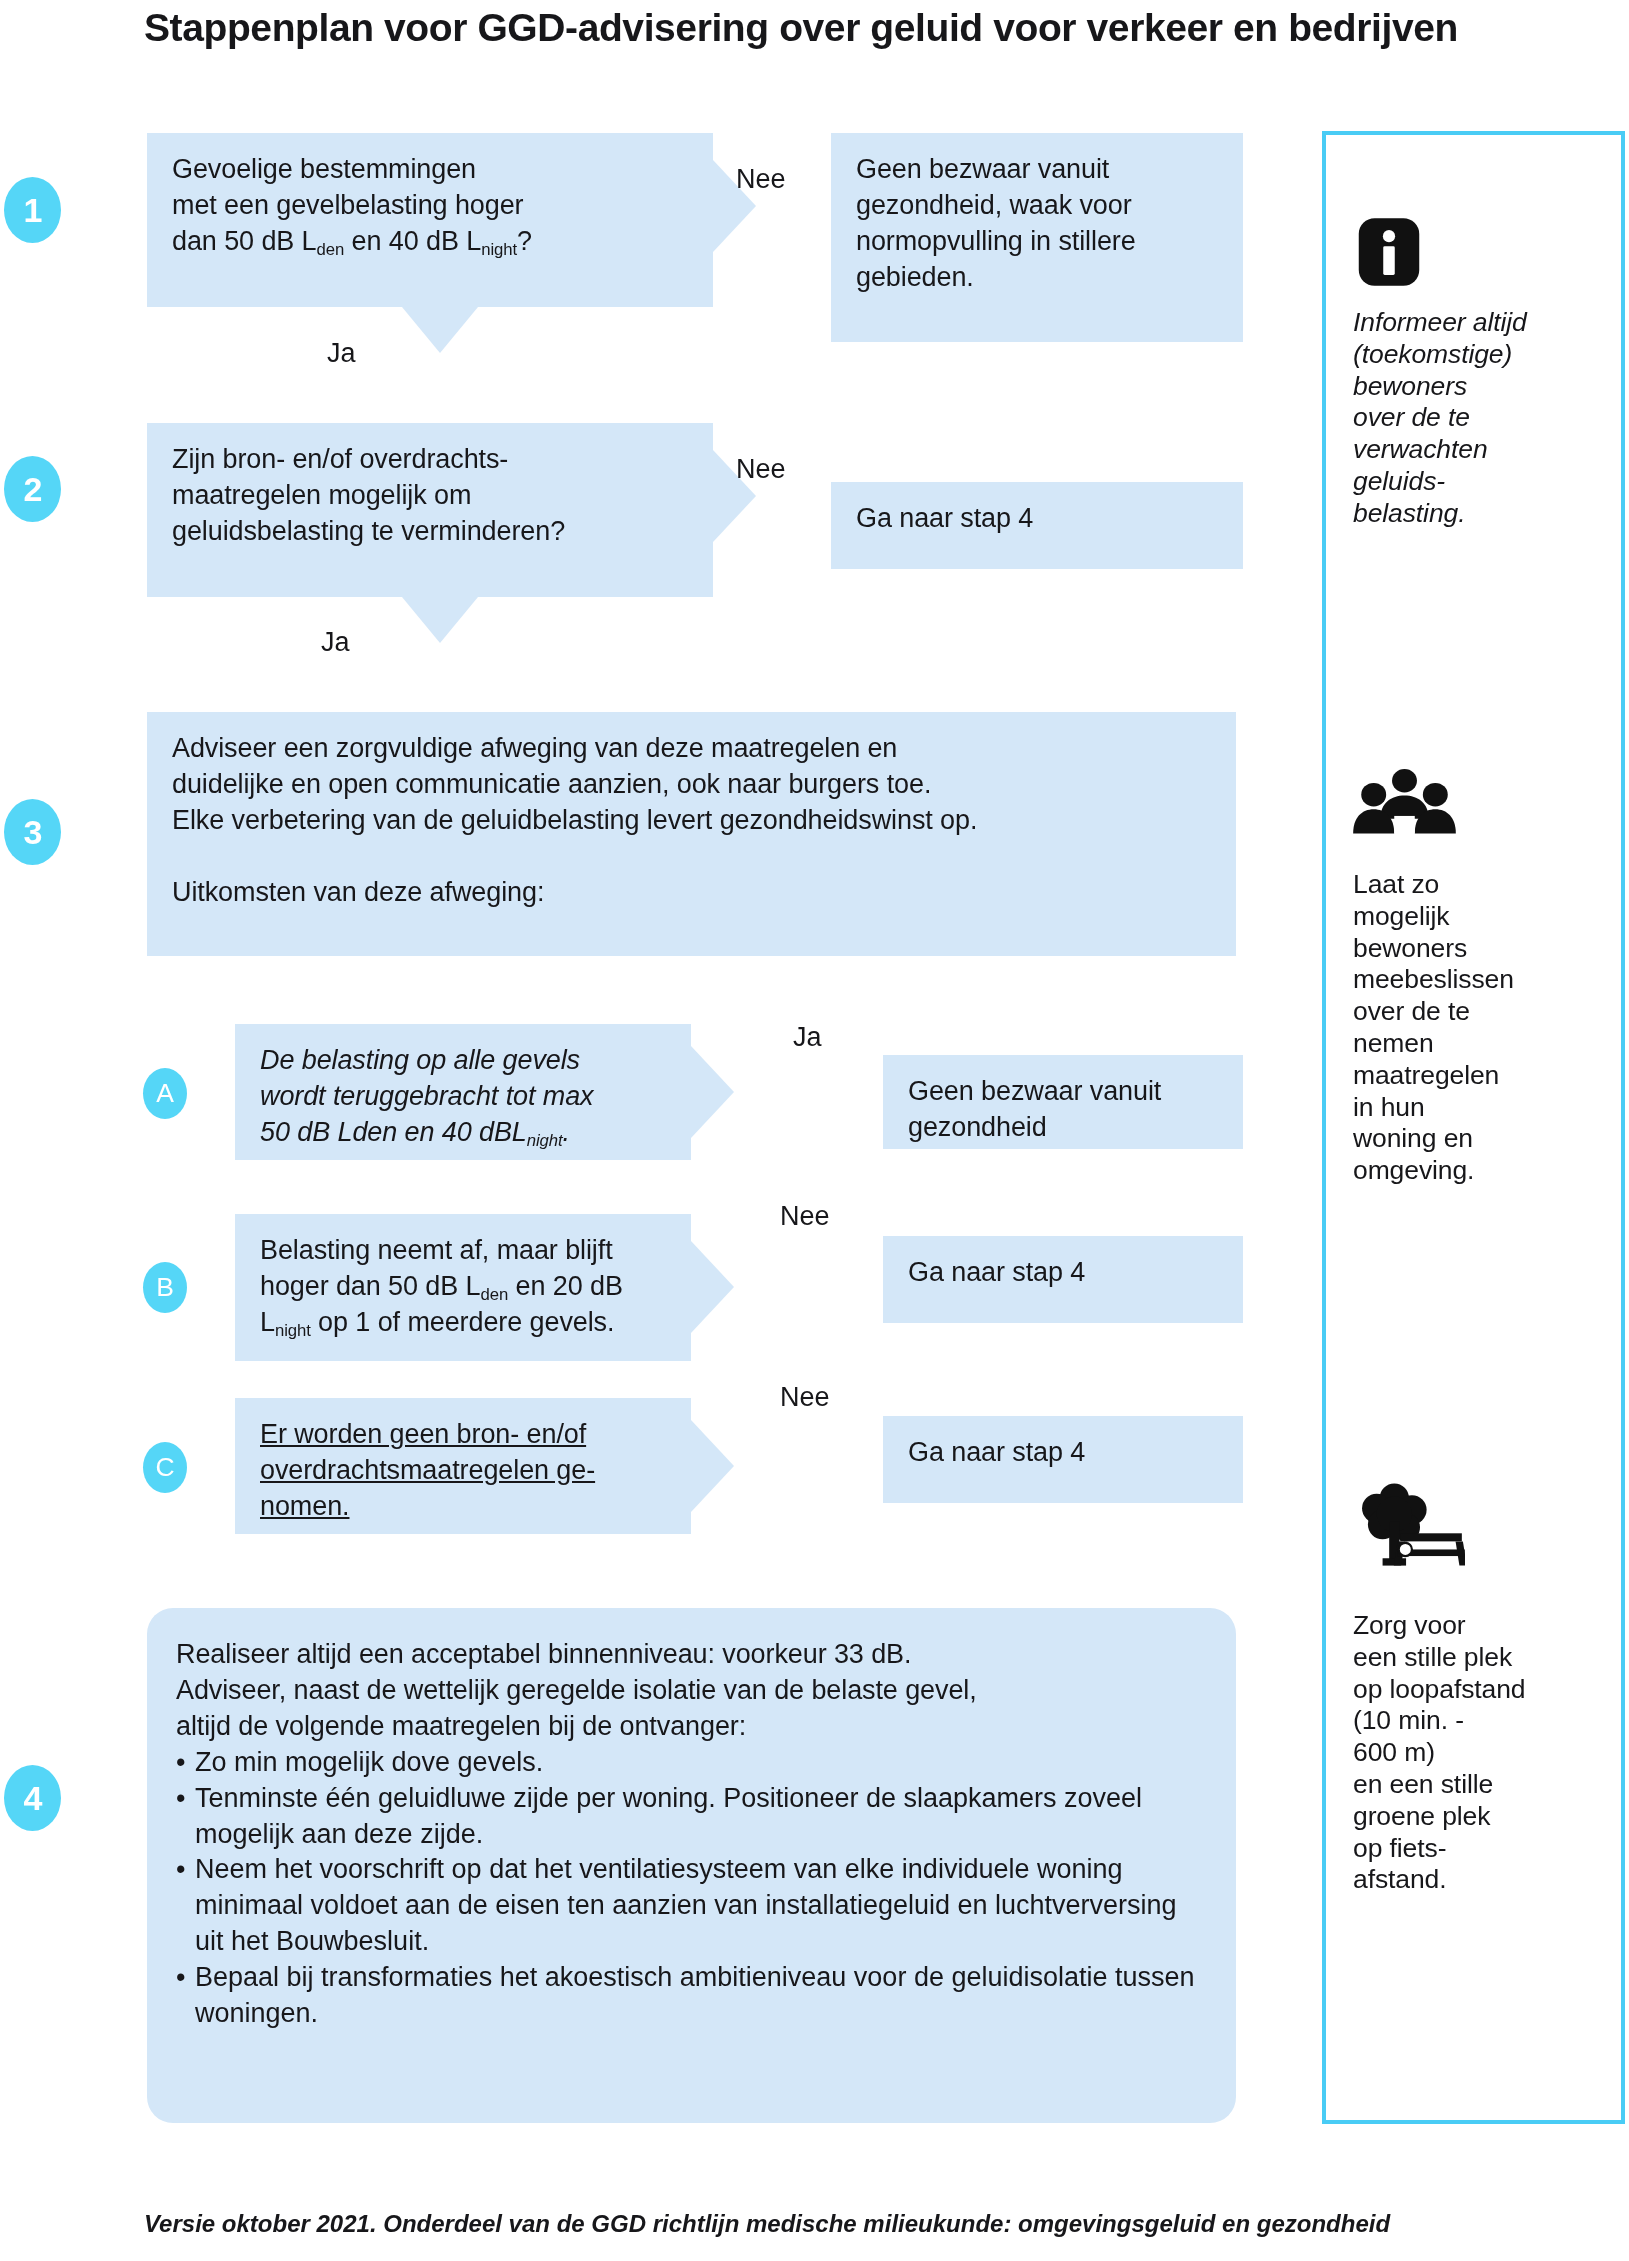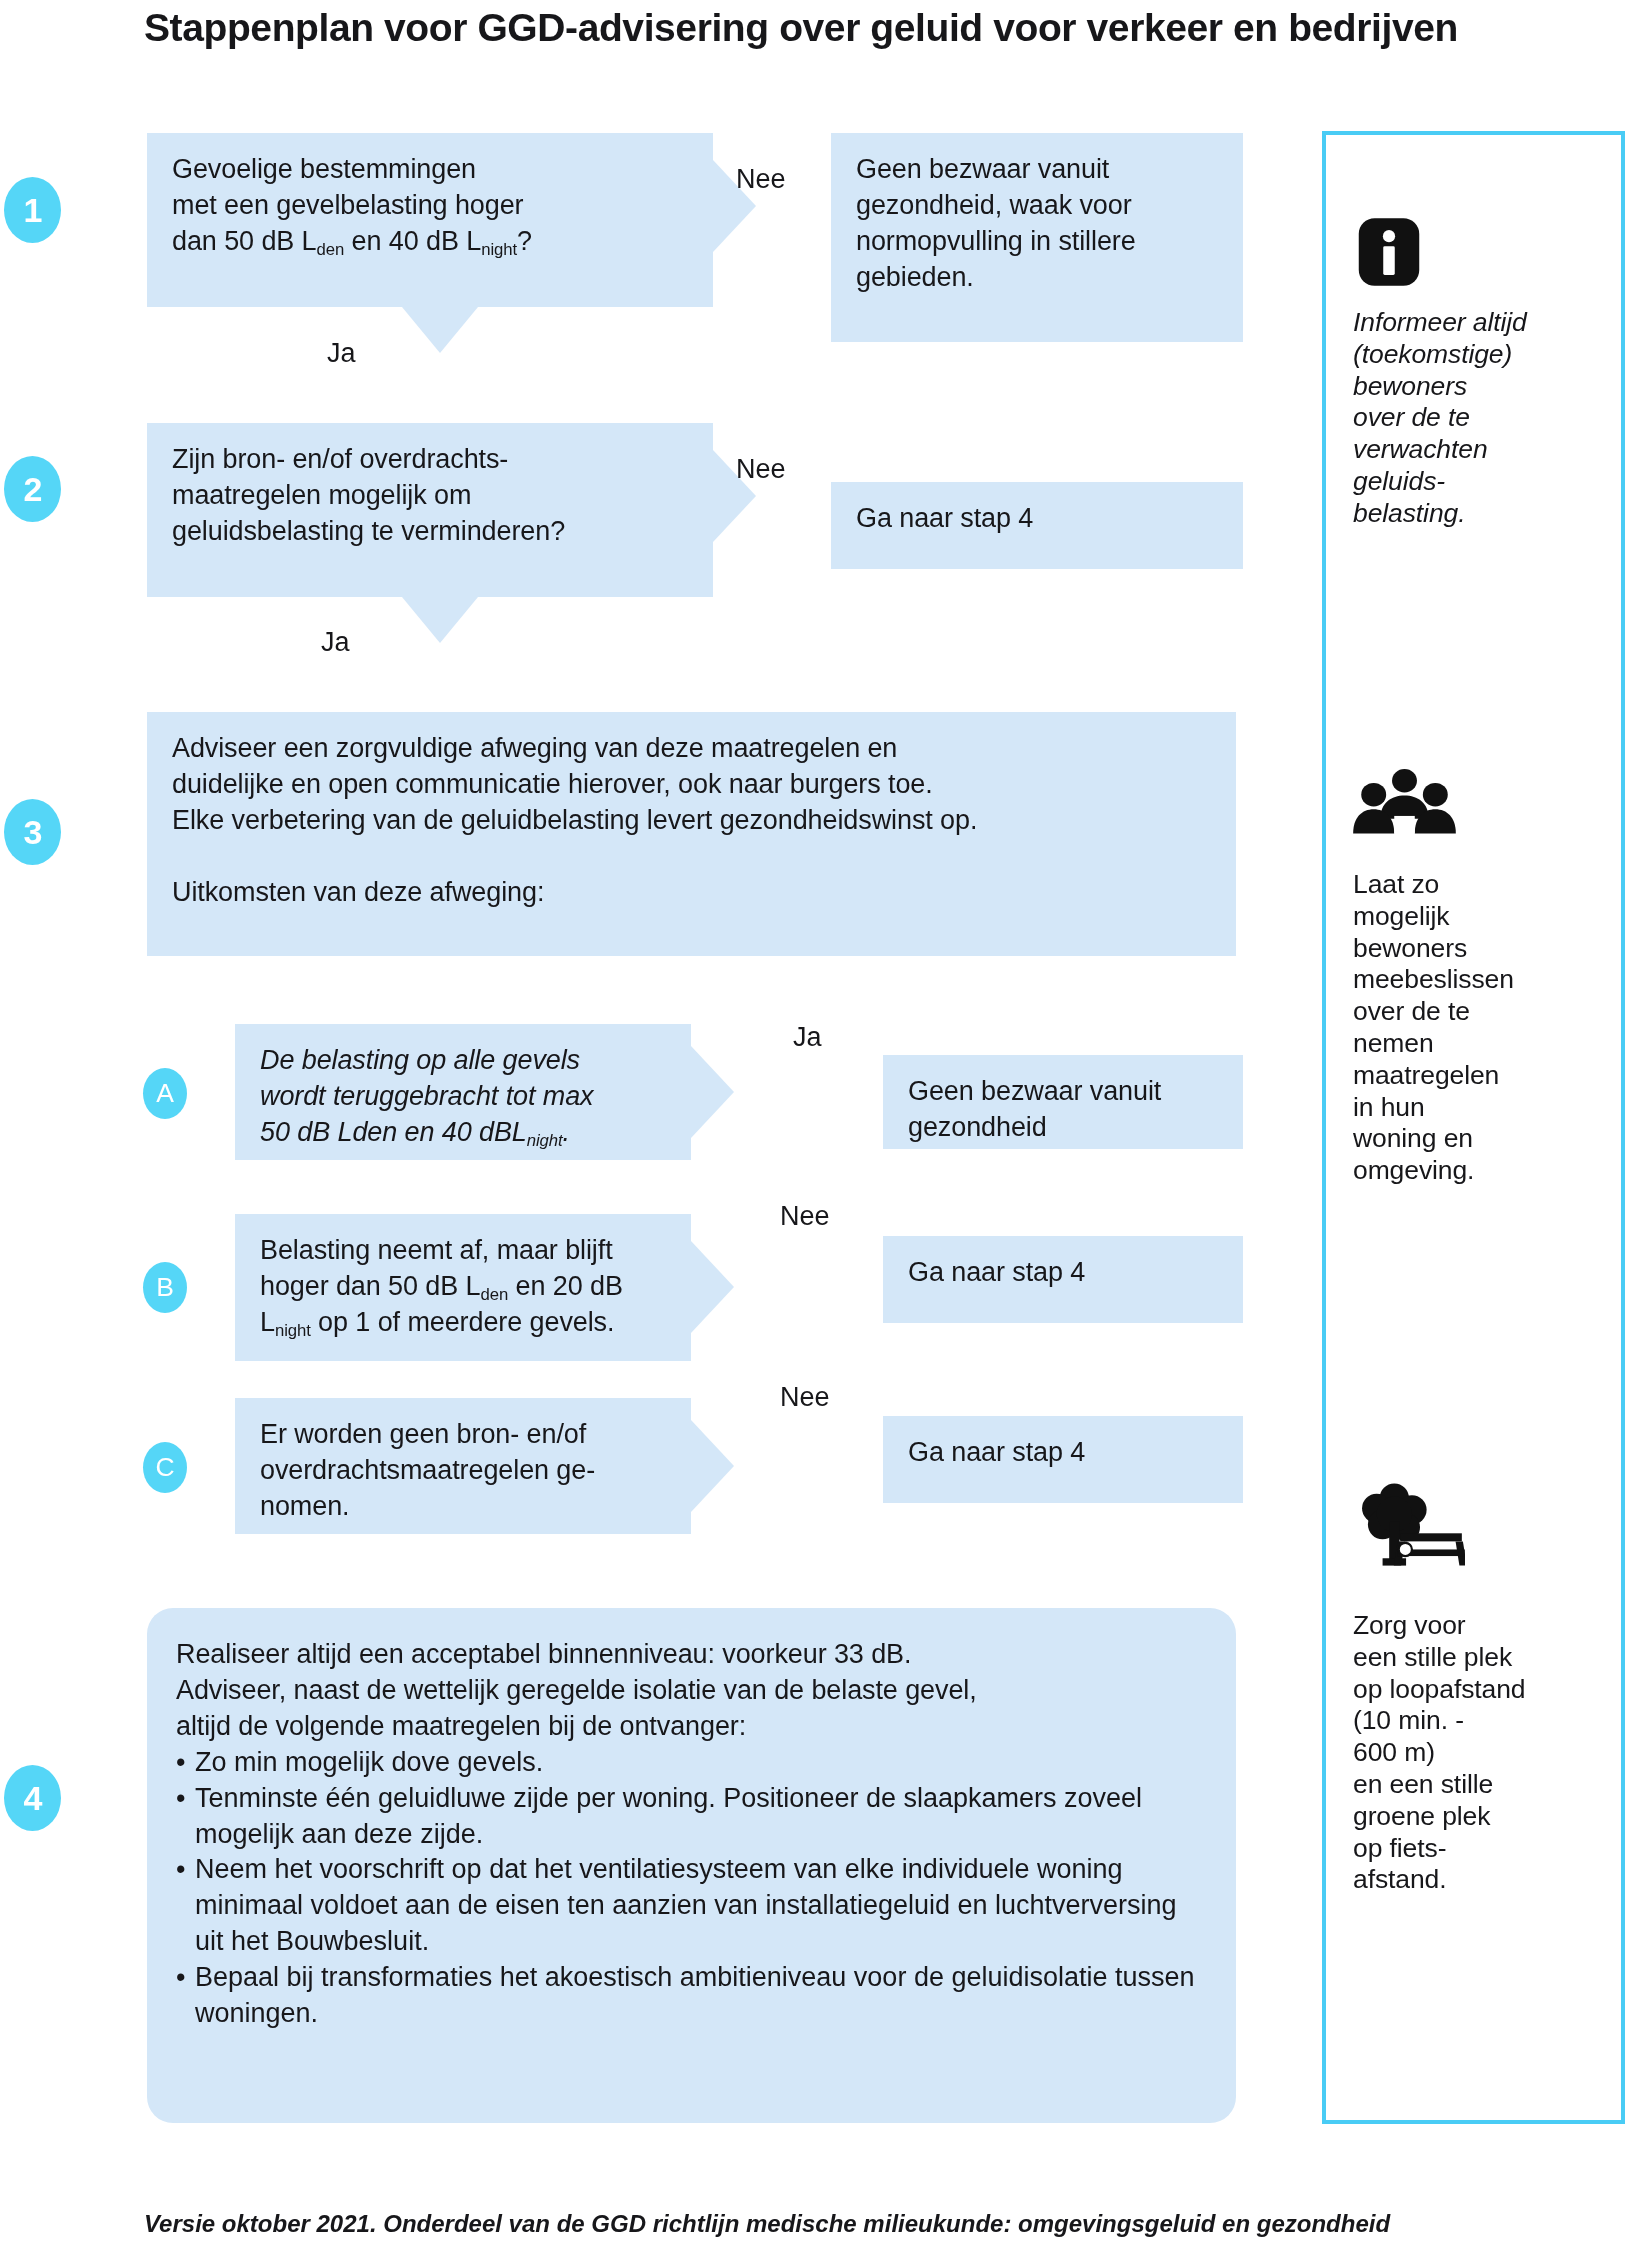--- a/index.html
+++ b/index.html
@@ -141,21 +141,21 @@
   <div class="txt">Ga naar stap 4</div>
 </div>
 
 <div class="edge-label" style="left:321px;top:629px;">Ja</div>
 
 <div class="step-circle" style="left:4.4px;top:799px;">3</div>
 
 <div class="box pad" style="left:147px;top:712px;width:1089px;height:244px;">
   <div class="txt">
     <span>Adviseer een zorgvuldige afweging van deze maatregelen en</span><br>
-    <span>duidelijke en open communicatie hierover, ook naar burgers toe.</span><br>
+    <span>duidelijke en open communicatie aanzien, ook naar burgers toe.</span><br>
     <span>Elke verbetering van de geluidbelasting levert gezondheidswinst op.</span><br><br>
     <span>Uitkomsten van deze afweging:</span>
   </div>
 </div>
 
 <div class="sub-circle" style="left:143px;top:1068px;">A</div>
 
 <div class="box pad" style="left:235px;top:1024px;width:456px;height:136px;font-style:italic;">
   <div class="txt">
     <span>De belasting op alle gevels</span><br>
@@ -186,21 +186,21 @@
 </div>
 
 <div class="edge-label" style="left:780px;top:1203px;">Nee</div>
 
 <div class="box pad" style="left:883px;top:1236px;width:360px;height:87px;">
   <div class="txt">Ga naar stap 4</div>
 </div>
 
 <div class="sub-circle" style="left:143px;top:1442px;">C</div>
 
-<div class="box pad" style="left:235px;top:1398px;width:456px;height:136px;">
+<div class="box pad" style="left:235px;top:1398px;width:456px;height:136px;text-decoration:underline;">
   <div class="txt">
     <span>Er worden geen bron- en/of</span><br>
     <span>overdrachtsmaatregelen ge-</span><br>
     <span>nomen.</span>
   </div>
   <div class="arrow-right" style="left:456px;top:22px;"></div>
 </div>
 
 <div class="edge-label" style="left:780px;top:1384px;">Nee</div>
 

